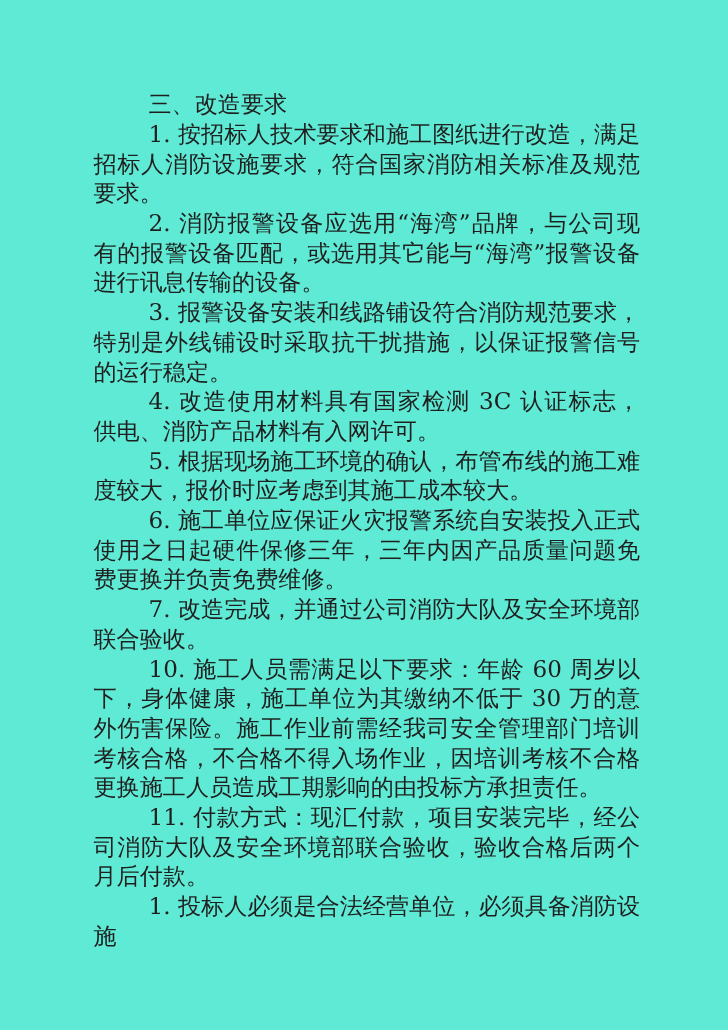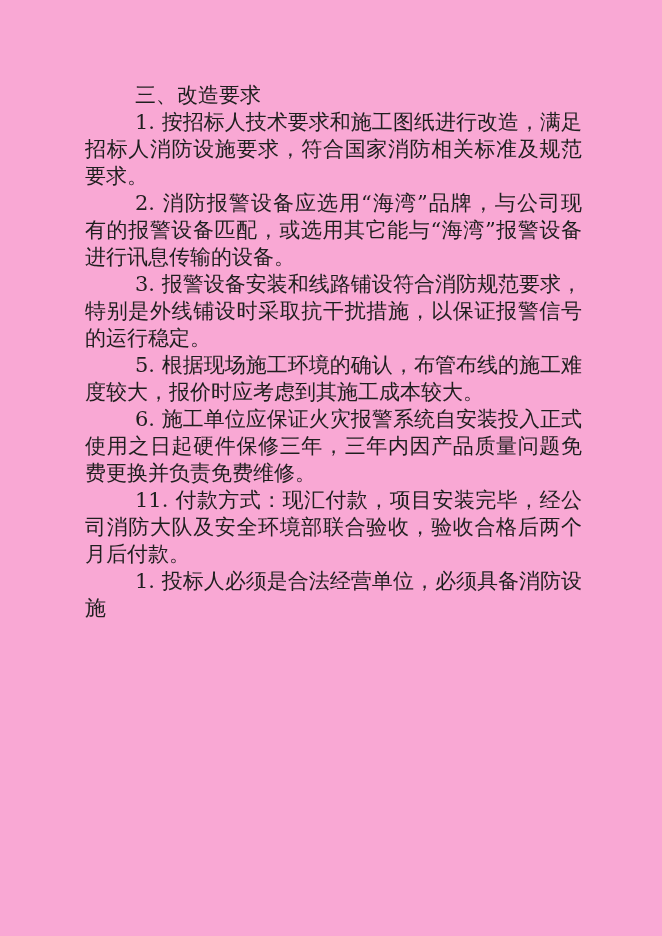--- a/index.html
+++ b/index.html
@@ -4,21 +4,21 @@
 <style>
   html, body {
     margin: 0;
     padding: 0;
     background: #ffffff;
   }
   .page {
     position: relative;
     width: 662px;
     height: 936px;
-    background: #f9a8d4;
+    background: #5eead4;
     overflow: hidden;
     font-family: "DejaVu Serif", "Liberation Serif", serif;
   }
   .doc-body {
     position: absolute;
     left: 85px;
     top: 82px;
     width: 497px;
     color: #1f1f1f;
   }
@@ -41,18 +41,21 @@
 </style>
 </head>
 <body>
 
 <div class="page">
   <div class="doc-body">
       <p>三、改造要求</p>
       <p>1. 按招标人技术要求和施工图纸进行改造，满足招标人消防设施要求，符合国家消防相关标准及规范要求。</p>
       <p>2. 消防报警设备应选用“海湾”品牌，与公司现有的报警设备匹配，或选用其它能与“海湾”报警设备进行讯息传输的设备。</p>
       <p>3. 报警设备安装和线路铺设符合消防规范要求，特别是外线铺设时采取抗干扰措施，以保证报警信号的运行稳定。</p>
+      <p>4. 改造使用材料具有国家检测 3C 认证标志，供电、消防产品材料有入网许可。</p>
       <p>5. 根据现场施工环境的确认，布管布线的施工难度较大，报价时应考虑到其施工成本较大。</p>
       <p>6. 施工单位应保证火灾报警系统自安装投入正式使用之日起硬件保修三年，三年内因产品质量问题免费更换并负责免费维修。</p>
+      <p>7. 改造完成，并通过公司消防大队及安全环境部联合验收。</p>
+      <p>10. 施工人员需满足以下要求：年龄 60 周岁以下，身体健康，施工单位为其缴纳不低于 30 万的意外伤害保险。施工作业前需经我司安全管理部门培训考核合格，不合格不得入场作业，因培训考核不合格更换施工人员造成工期影响的由投标方承担责任。</p>
       <p>11. 付款方式：现汇付款，项目安装完毕，经公司消防大队及安全环境部联合验收，验收合格后两个月后付款。</p>
       <p>1. 投标人必须是合法经营单位，必须具备消防设施</p>
     </div>
 </div>
 
 </body></html>

